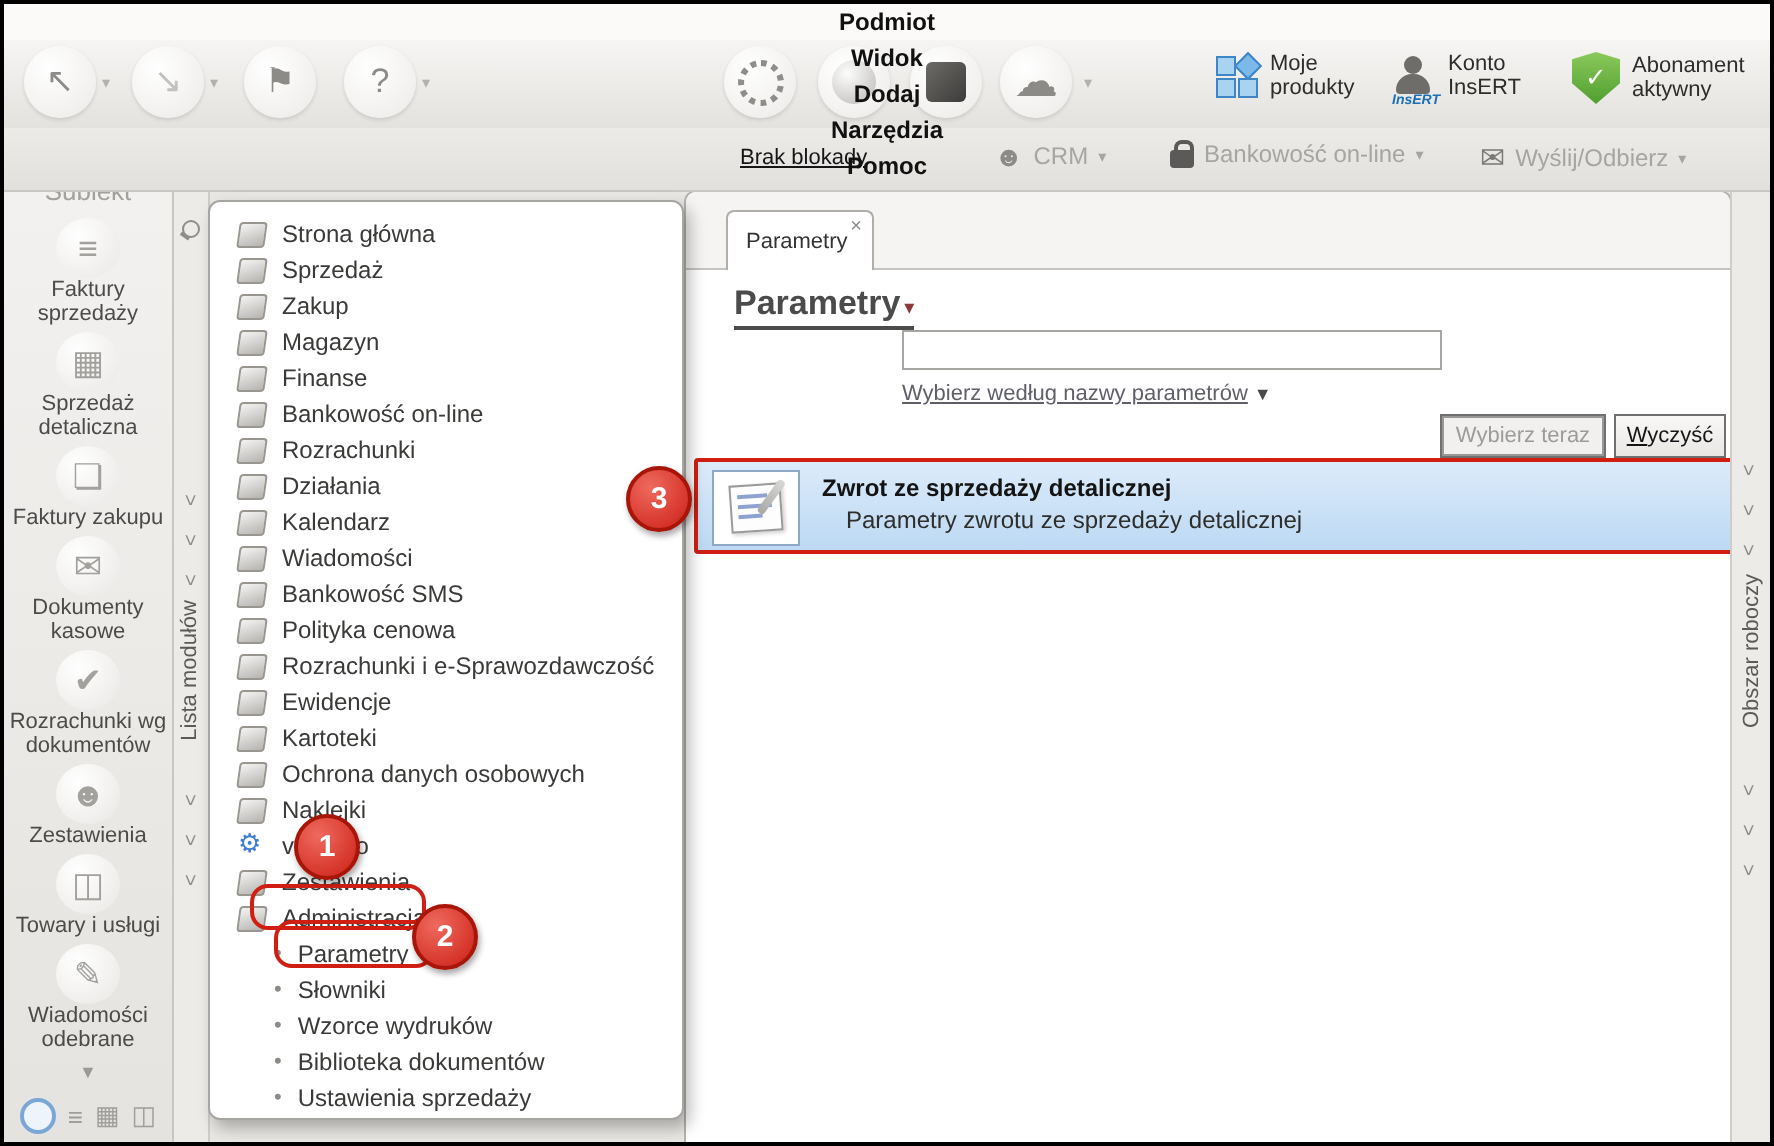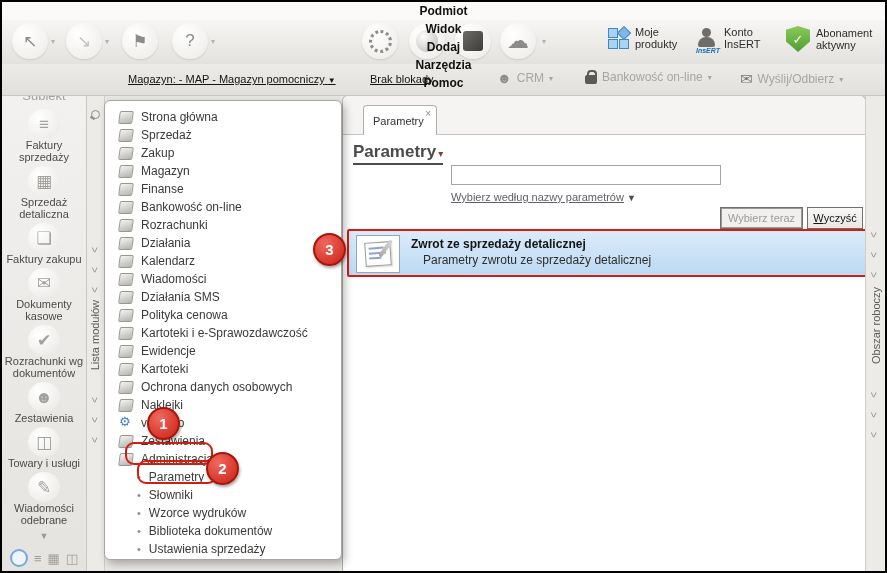--- a/index.html
+++ b/index.html
@@ -88,21 +88,21 @@
   .pin-icon:after{content:"";position:absolute;left:0;top:8px;width:5px;height:2px;background:#8f8d8a;transform:rotate(35deg);}
 
   
   .main{position:absolute;left:342px;top:95px;right:21px;bottom:2px;background:#fff;
         border:1px solid #b5b3b0;border-bottom:none;border-radius:6px 6px 0 0;z-index:1;overflow:hidden;}
   .tabstrip{position:absolute;left:0;right:0;top:0;height:38px;background:#f5f4f2;border-bottom:1px solid #c6c4c1;}
   .tab{position:absolute;left:20px;top:9px;width:72px;height:29px;background:#fff;
        border:1px solid #b0aeab;border-bottom:none;border-radius:4px 4px 0 0;z-index:2;}
   .tab-label{position:absolute;left:9px;top:9px;font-size:11px;color:#333;}
   .tab-close{position:absolute;right:5px;top:2px;font-size:10px;color:#8d8b88;cursor:pointer;}
-  .page-title{position:absolute;left:10px;top:46px;font-size:17px;font-weight:700;color:#4b4b4b;
+  .page-title{position:absolute;left:24px;top:46px;font-size:17px;font-weight:700;color:#4b4b4b;
               border-bottom:2px solid #4b4b4b;padding-bottom:1px;cursor:pointer;}
   .page-title .caret{font-size:10px;color:#8b3a3a;margin-left:2px;}
   .search-input{position:absolute;left:108px;top:69px;width:260px;height:18px;border:1px solid #a8a6a3;
                 font-size:12px;padding:0 4px;}
   .btn{position:absolute;top:67px;height:22px;font-size:11px;text-align:center;line-height:20px;cursor:pointer;box-sizing:border-box;margin-top:44px;}
   .btn-select{left:377px;width:83px;border:1px solid #707070;box-shadow:inset 0 0 0 1px #989896;
               background:#f1f0ee;color:#9d9b99;}
   .btn-clear{left:464px;width:56px;border:1px solid #707070;background:linear-gradient(#f9f8f7,#e9e7e4);color:#151515;}
   .btn-clear .bl{display:block;}
   .btn-clear .bl::first-letter{text-decoration:underline;}
@@ -196,21 +196,20 @@
         </span>
       <span class="tb-label" style="width:42px">Konto InsERT</span>
     </div>
     <div class="tb-group" style="left:748px">
       <span class="shield">✓</span>
       <span class="tb-label" style="width:80px">Abonament aktywny</span>
     </div>
   </div>
 
   <div class="toolbar2">
-    <span class="link" style="position:absolute;left:126px;top:9px"><span>Magazyn: - MAP - Magazyn pomocniczy</span> <span style="font-size:8px">▼</span></span>
     <span class="link" style="position:absolute;left:368px;top:9px">Brak blokady</span>
 
     <div class="gray-group" style="position:absolute;left:495px;top:6px">
       <span style="color:#8d8b88;font-size:14px">☻</span>
       <span>CRM</span>
       <span style="font-size:8px">▾</span>
     </div>
     <div class="gray-group" style="position:absolute;left:583px;top:6px">
       <span class="lock"></span>
       <span>Bankowość on-line</span>
@@ -371,29 +370,29 @@
     <div class="trow">
         <span class="ticon"></span>
         <span>Kalendarz</span>
       </div>
     <div class="trow">
         <span class="ticon"></span>
         <span>Wiadomości</span>
       </div>
     <div class="trow">
         <span class="ticon"></span>
-        <span>Działania SMS</span>
+        <span>Bankowość SMS</span>
       </div>
     <div class="trow">
         <span class="ticon"></span>
         <span>Polityka cenowa</span>
       </div>
     <div class="trow">
         <span class="ticon"></span>
-        <span>Kartoteki i e-Sprawozdawczość</span>
+        <span>Rozrachunki i e-Sprawozdawczość</span>
       </div>
     <div class="trow">
         <span class="ticon"></span>
         <span>Ewidencje</span>
       </div>
     <div class="trow">
         <span class="ticon"></span>
         <span>Kartoteki</span>
       </div>
     <div class="trow">

